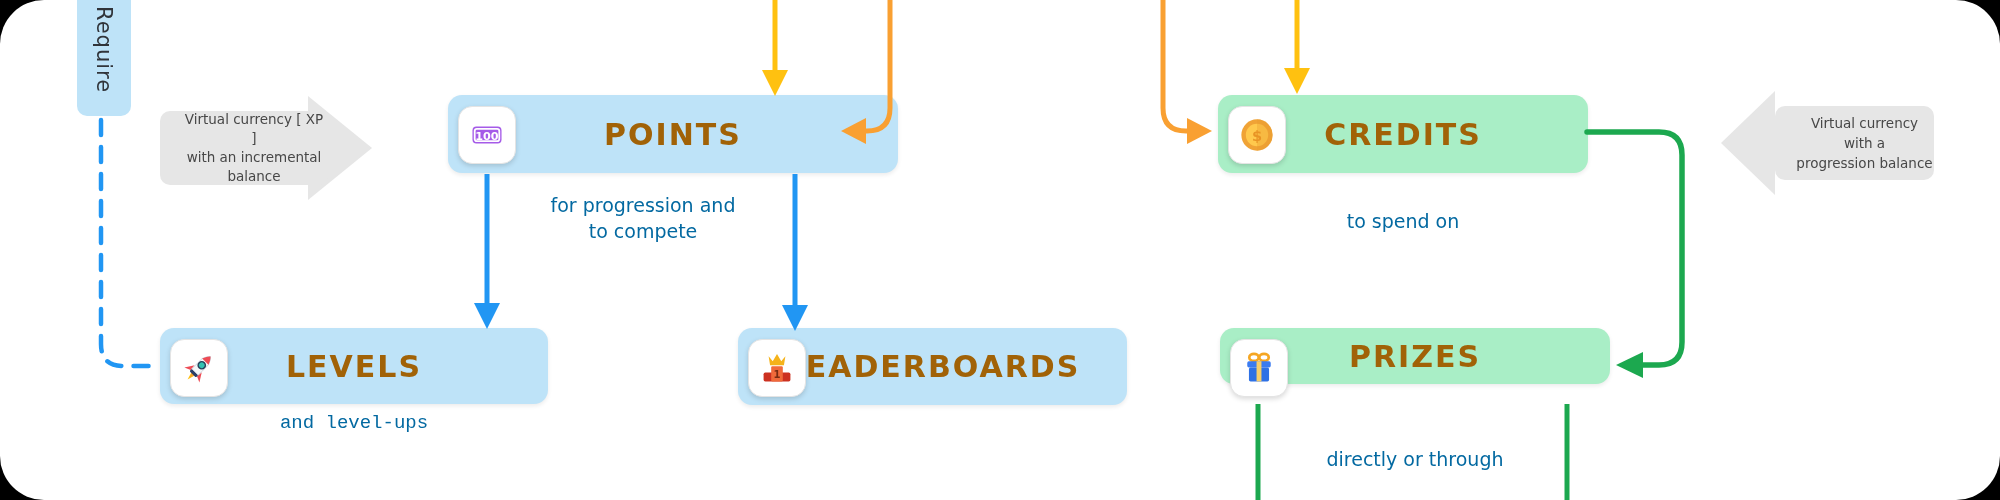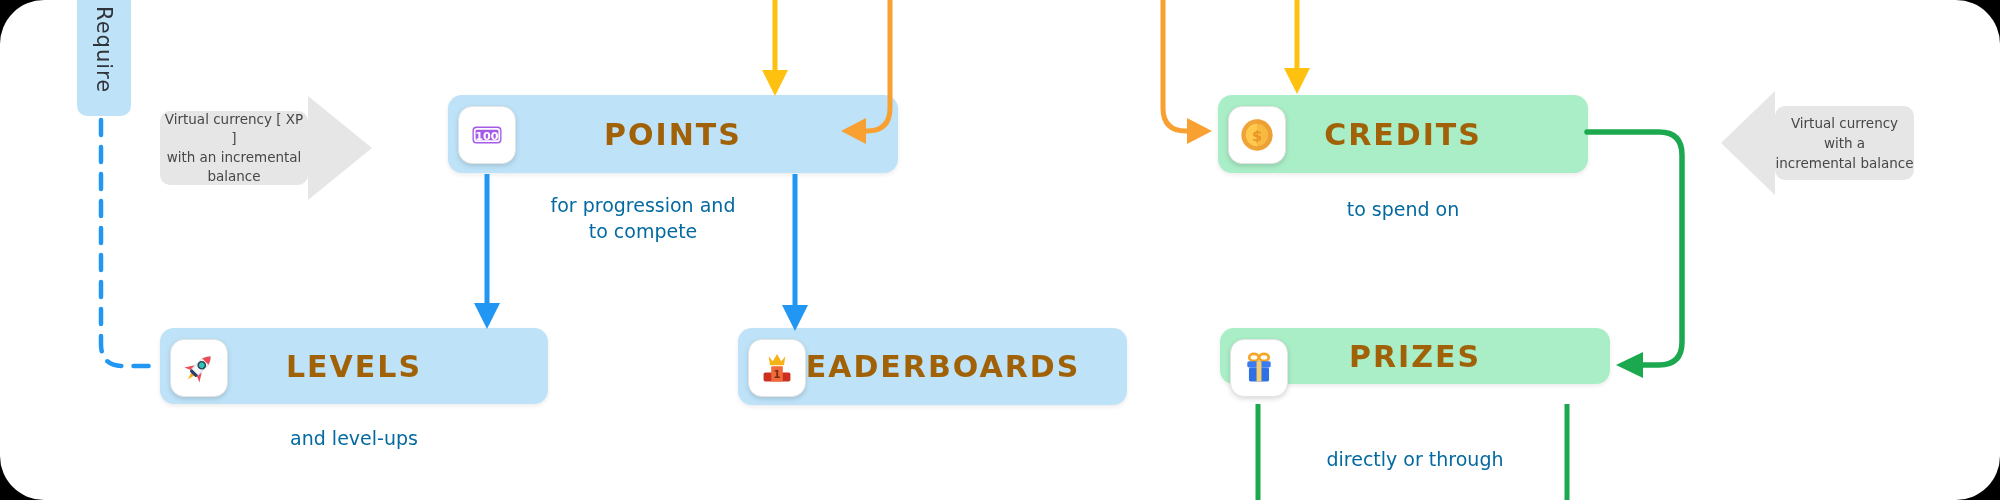--- a/index.html
+++ b/index.html
@@ -22,21 +22,21 @@
     border:1px solid #e4e4e4;border-radius:14px;display:flex;align-items:center;justify-content:center;
     box-shadow:0 2px 5px rgba(0,0,0,0.15);
   }
   .caption{
     position:absolute;text-align:center;font-size:19px;line-height:26px;color:#0369a1;
     white-space:pre-line;
   }
   .callout{
     position:absolute;background:#E6E6E6;border-radius:10px;
     display:flex;align-items:center;justify-content:center;text-align:center;
-    color:#474747;white-space:pre-line;
+    color:#474747;white-space:pre-line;padding-left:20px;
   }
   .callout.left-callout{font-size:13.5px;line-height:19px;}
   .callout.right-callout{font-size:13.5px;line-height:20px;}
   .callout-head{position:absolute;width:0;height:0;}
   .head-right{border-top:52px solid transparent;border-bottom:52px solid transparent;border-left:64px solid #E6E6E6;}
   .head-left{border-top:52px solid transparent;border-bottom:52px solid transparent;border-right:54px solid #E6E6E6;}
   .rotated-tag{
     position:absolute;left:77px;top:-16px;width:54px;height:132px;background:#BEE3F8;
     border-radius:10px;display:flex;align-items:center;justify-content:center;
   }
@@ -57,21 +57,21 @@
 
   <div class="callout left-callout" style="left:160px;top:111px;width:148px;height:74px;">
     <span>Virtual currency [ XP ]
 with an incremental
 balance</span>
   </div>
   <div class="callout-head head-right" style="left:308px;top:96px;"></div>
 
   <div class="callout right-callout" style="left:1775px;top:106px;width:139px;height:74px;">
     <span>Virtual currency with a
-incremental balance</span>
+progression balance</span>
   </div>
   <div class="callout-head head-left" style="left:1721px;top:91px;"></div>
 
   <div class="node blue" style="left:448px;top:95px;width:450px;height:78px;">
     <div class="node-icon">
       <svg width="38" height="38" viewBox="0 0 34 34">
         <rect x="4" y="9.5" width="26" height="15" rx="3.5" fill="#A55BE8"></rect>
         <rect x="6" y="11.5" width="22" height="11" rx="2" fill="none" stroke="#ffffff" stroke-width="1.6"></rect>
         <text x="17" y="21.5" text-anchor="middle" font-size="10" font-weight="bold" fill="#ffffff">100</text>
       </svg>
@@ -85,40 +85,40 @@
     <div class="node-icon">
       <svg width="38" height="38" viewBox="0 0 34 34">
         <circle cx="17" cy="17" r="14" fill="#F0A336"></circle>
         <circle cx="17" cy="17" r="10" fill="#FFC94D"></circle>
         <path d="M17 3 A14 14 0 0 1 17 31 Z" fill="#E89A2D" opacity="0.35"></path>
         <text x="17" y="22" text-anchor="middle" font-size="13" font-weight="bold" fill="#E89425">$</text>
       </svg>
     </div>
     <div class="node-title">CREDITS</div>
   </div>
-  <div class="caption" style="left:1218px;top:196px;width:370px;">to spend on</div>
+  <div class="caption" style="left:1218px;top:208px;width:370px;">to spend on</div>
 
   <div class="node blue" style="left:160px;top:328px;width:388px;height:76px;text-align:center;">
     <div class="node-icon">
       <svg width="38" height="38" viewBox="0 0 34 34">
         <g transform="rotate(45 17 17)">
           <polygon points="15,24.5 19,24.5 17,31.5" fill="#FFC110"></polygon>
           <polygon points="15.6,24.5 18.4,24.5 17,29" fill="#F9A032"></polygon>
           <path d="M12.5 18 L7.5 26 L13 23.5 Z" fill="#EE4B55"></path>
           <path d="M21.5 18 L26.5 26 L21 23.5 Z" fill="#EE4B55"></path>
           <rect x="13" y="21.5" width="8" height="3.5" rx="1" fill="#2C3E66"></rect>
           <path d="M13 9 Q13 20 13 22 L21 22 Q21 20 21 9 Q19 4 17 2.5 Q15 4 13 9 Z" fill="#F4F6F8" stroke="#C9D2DA" stroke-width="0.8"></path>
           <path d="M13 9 Q15 4 17 2.5 Q19 4 21 9 Z" fill="#EE4B55"></path>
           <circle cx="17" cy="13.5" r="3.2" fill="#33C2B2" stroke="#27415B" stroke-width="1.4"></circle>
         </g>
       </svg>
     </div>
     <div class="node-title">LEVELS</div>
   </div>
-  <div class="caption" style="left:160px;top:425px;width:388px;">and level-ups</div>
+  <div class="caption" style="left:160px;top:410px;width:388px;font-family:Liberation Mono, monospace;">and level-ups</div>
 
   <div class="node blue" style="left:738px;top:328px;width:389px;height:77px;">
     <div class="node-icon">
       <svg width="38" height="38" viewBox="0 0 34 34">
         <polygon points="9.5,6.5 13.2,11 17,4.5 20.8,11 24.5,6.5 23.2,14.5 10.8,14.5" fill="#F5B31A"></polygon>
         <rect x="5" y="21" width="24" height="8" rx="1.5" fill="#CC3120"></rect>
         <rect x="11.8" y="15.5" width="10.4" height="13.5" rx="1" fill="#F06A3A"></rect>
         <text x="17" y="25.5" text-anchor="middle" font-size="9" font-weight="bold" fill="#7A2C12">1</text>
       </svg>
     </div>

